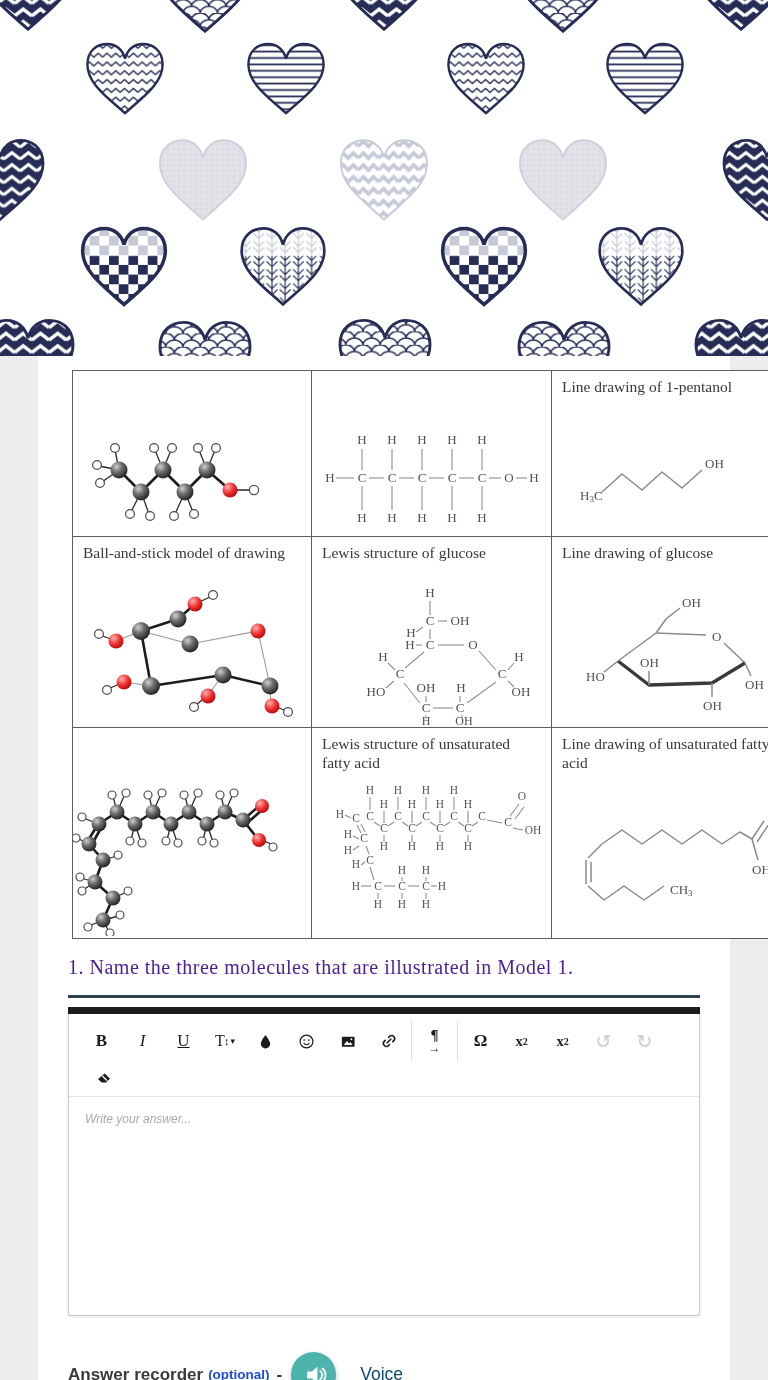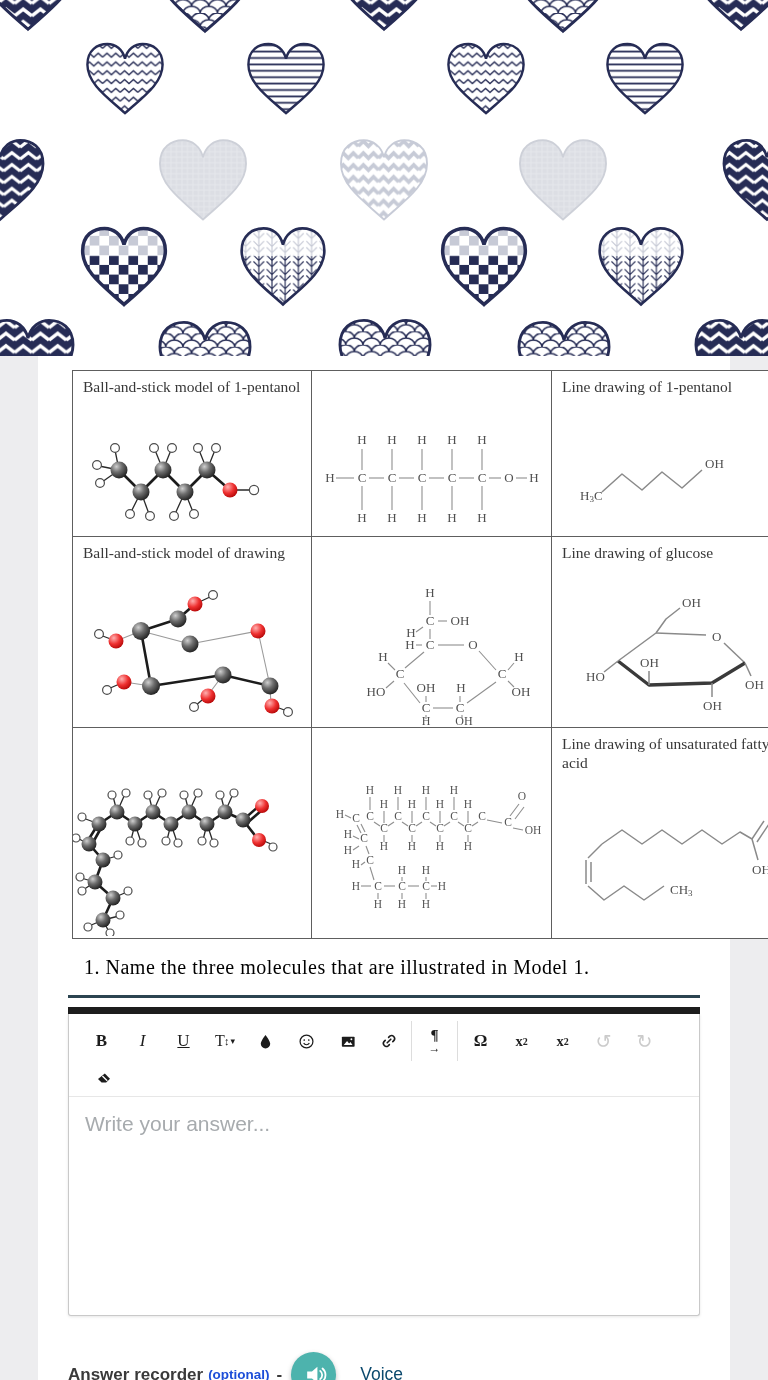--- a/index.html
+++ b/index.html
@@ -28,22 +28,22 @@
   .hstick { stroke:#2a2a2a; stroke-width:1.3; stroke-linecap:round; }
   .thin { stroke:#9a9a9a; stroke-width:1.1; }
   .lwb  { stroke:#8f8f8f; stroke-width:1.1; }
   .ln   { stroke:#8a8a8a; stroke-width:1.5; fill:none; stroke-linejoin:round; }
   .lnk  { stroke:#3a3a3a; stroke-width:3.4; fill:none; stroke-linejoin:round; }
   circle.ac { fill:url(#gC); }
   circle.ao { fill:url(#gO); }
   circle.ah { fill:#fff; stroke:#4c4c4c; stroke-width:1.2; }
 
   
-  .question { position:absolute; left:84px; top:956px; width:648px; font-family:cursive;
-              font-size:20px; letter-spacing:.5px; color:#000000; }
+  .question { position:absolute; left:68px; top:956px; width:648px; font-family:cursive;
+              font-size:20px; letter-spacing:.5px; color:#4c1d95; }
   .q-rule { position:absolute; left:68px; top:995px; width:632px; height:2.5px; background:#2b4450; }
 
   
   .editor { position:absolute; left:68px; top:1007px; width:632px; }
   .editor-topbar { height:7px; background:#1d1d1d; }
   .editor-body { border:1px solid #c9c9c9; border-top:none; background:#fff; box-shadow:0 1px 3px rgba(0,0,0,.10); border-radius:0 0 3px 3px; }
   .toolbar { padding:6px 10px 2px 12px; }
   .tb-row1 { display:flex; align-items:center; height:42px; }
   .tb-row2 { display:flex; align-items:center; height:32px; padding-left:2px; }
   .tb-btn { width:41px; display:flex; align-items:center; justify-content:center; cursor:pointer;
@@ -55,21 +55,21 @@
   .tb-fontsize { font-size:16px; letter-spacing:-1px; }
   .tb-caret { font-size:9px; margin-left:2px; color:#1c1c1c; }
   .tb-para { display:flex; flex-direction:column; align-items:center; line-height:1; }
   .tb-para .p1 { font-size:15px; font-weight:bold; }
   .tb-para .p2 { font-size:12px; margin-top:-1px; font-weight:bold; }
   .tb-sep { width:1px; height:40px; background:#ddd; margin:0 2px; }
   .tb-script { font-size:14.5px; font-weight:bold; color:#222; }
   .tb-script sub,.tb-script sup { font-size:10px; }
   .tb-disabled { color:#cbcbcb; font-size:19px; font-family:"DejaVu Sans", sans-serif; }
   .tb-divider { border-top:1px solid #e7e7e7; margin:0; }
-  .answer-area { height:218px; padding:15px 16px; font-size:21px; color:#a7abae; cursor:text; }
+  .answer-area { height:218px; padding:15px 16px; font-size:12px; color:#a7abae; cursor:text;font-style:italic; }
 
   
   .recorder { position:absolute; left:68px; top:1352px; display:flex; align-items:center; }
   .rec-label { font-size:17px; font-weight:bold; color:#3a3a3a; }
   .rec-opt { font-size:13.5px; font-weight:bold; color:#1d4ed8; margin-left:5px; }
   .rec-dash { font-size:17px; font-weight:bold; color:#3a3a3a; margin:0 9px 0 7px; }
   .voice-btn { width:45px; height:45px; border-radius:50%; background:#4db3ad; border:none; cursor:pointer;
                display:flex; align-items:center; justify-content:center; box-shadow:0 2px 5px rgba(0,0,0,.25); }
   .rec-voice { font-size:17.5px; font-weight:normal; color:#0c4a6e; margin-left:24px; }
 </style>
@@ -227,21 +227,20 @@
         <use href="#hp" fill="url(#pHer)" stroke="#262c55" stroke-width="3"></use>
       </svg>
 </svg>
 </div>
 
 <div class="card"></div>
 
 <div class="model-table">
 
   <div class="cell">
-    <div class="cell-title">Ball-and-stick model of 1-pentanol</div>
     <svg class="fig" width="236" height="120" viewBox="0 0 236 120">
       <line class="hstick" x1="46" y1="56" x2="42" y2="36"></line>
         <line class="hstick" x1="46" y1="56" x2="26" y2="52"></line>
         <line class="hstick" x1="46" y1="56" x2="29" y2="68"></line>
       <line class="hstick" x1="90" y1="56" x2="82" y2="36"></line>
         <line class="hstick" x1="90" y1="56" x2="98" y2="36"></line>
       <line class="hstick" x1="134" y1="56" x2="126" y2="36"></line>
         <line class="hstick" x1="134" y1="56" x2="142" y2="36"></line>
       <line class="hstick" x1="68" y1="78" x2="58" y2="98"></line>
         <line class="hstick" x1="68" y1="78" x2="76" y2="100"></line>
@@ -361,20 +360,21 @@
       <circle class="ac" cx="150" cy="100" r="8.5"></circle>
       <circle class="ao" cx="135" cy="121" r="7.5"></circle>
         <circle class="ah" cx="121" cy="132" r="4.4"></circle>
       <circle class="ac" cx="197" cy="111" r="8.5"></circle>
       <circle class="ao" cx="199" cy="131" r="7.5"></circle>
         <circle class="ah" cx="215" cy="137" r="4.4"></circle>
     </svg>
   </div>
 
   <div class="cell">
+    <div class="cell-title">Lewis structure of glucose</div>
     <svg class="fig" width="236" height="150" viewBox="0 0 236 150">
       <g class="lt" text-anchor="middle">
         <text x="118" y="22">H</text>
         <text x="118" y="50">C</text>
           <text x="148" y="50">OH</text>
           <text x="99" y="62">H</text>
         <text x="118" y="74">C</text>
           <text x="98" y="74">H</text>
           <text x="161" y="74">O</text>
         <text x="190" y="103">C</text>
@@ -521,20 +521,21 @@
         <circle class="ac" cx="40" cy="130" r="7.5"></circle>
           <circle class="ac" cx="30" cy="152" r="7.5"></circle>
         <circle class="ao" cx="189" cy="38" r="7"></circle>
           <circle class="ao" cx="186" cy="72" r="7"></circle>
           <circle class="ah" cx="200" cy="79" r="4"></circle>
       </g>
     </svg>
   </div>
 
   <div class="cell last-row">
+    <div class="cell-title">Lewis structure of unsaturated fatty acid</div>
     <svg class="fig" width="236" height="168" viewBox="0 0 236 168">
       <g class="lt2" text-anchor="middle">
         <text x="58" y="26">H</text>
           <text x="86" y="26">H</text>
           <text x="114" y="26">H</text>
           <text x="142" y="26">H</text>
         <text x="72" y="40">H</text>
           <text x="100" y="40">H</text>
           <text x="128" y="40">H</text>
           <text x="156" y="40">H</text>

